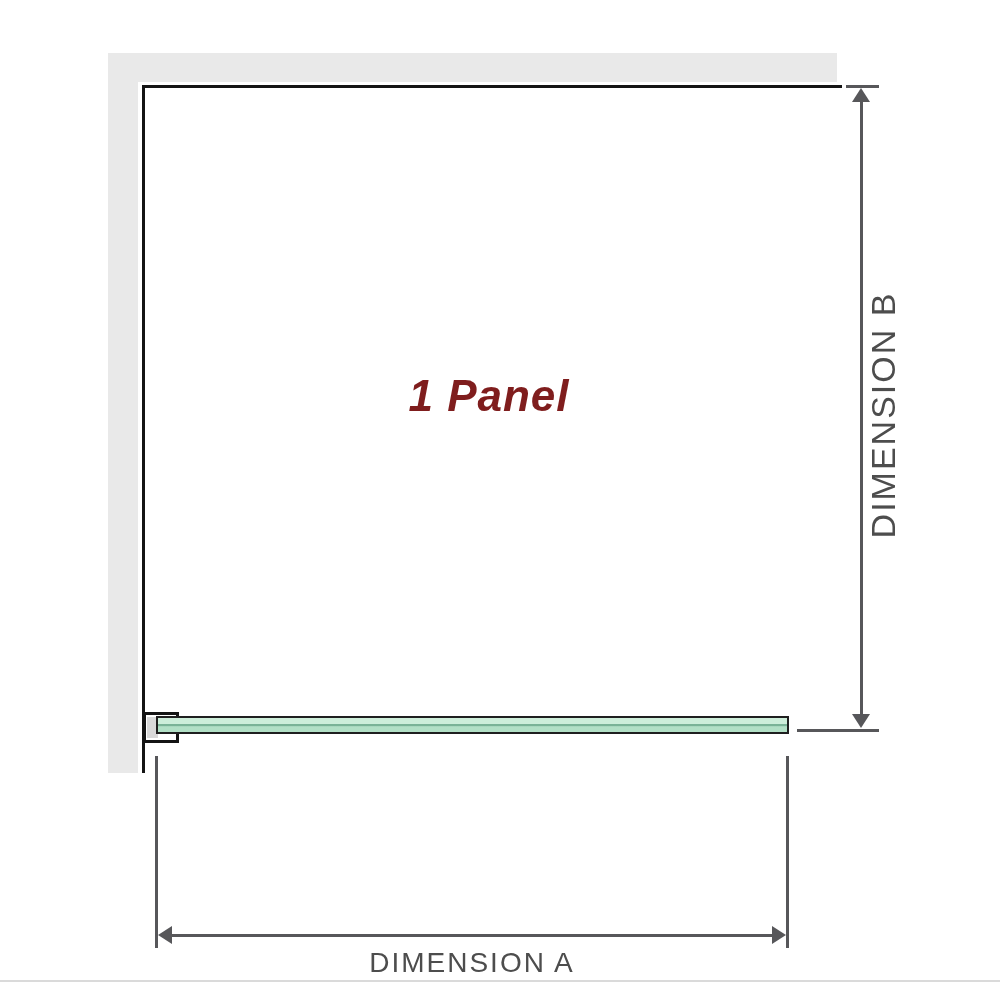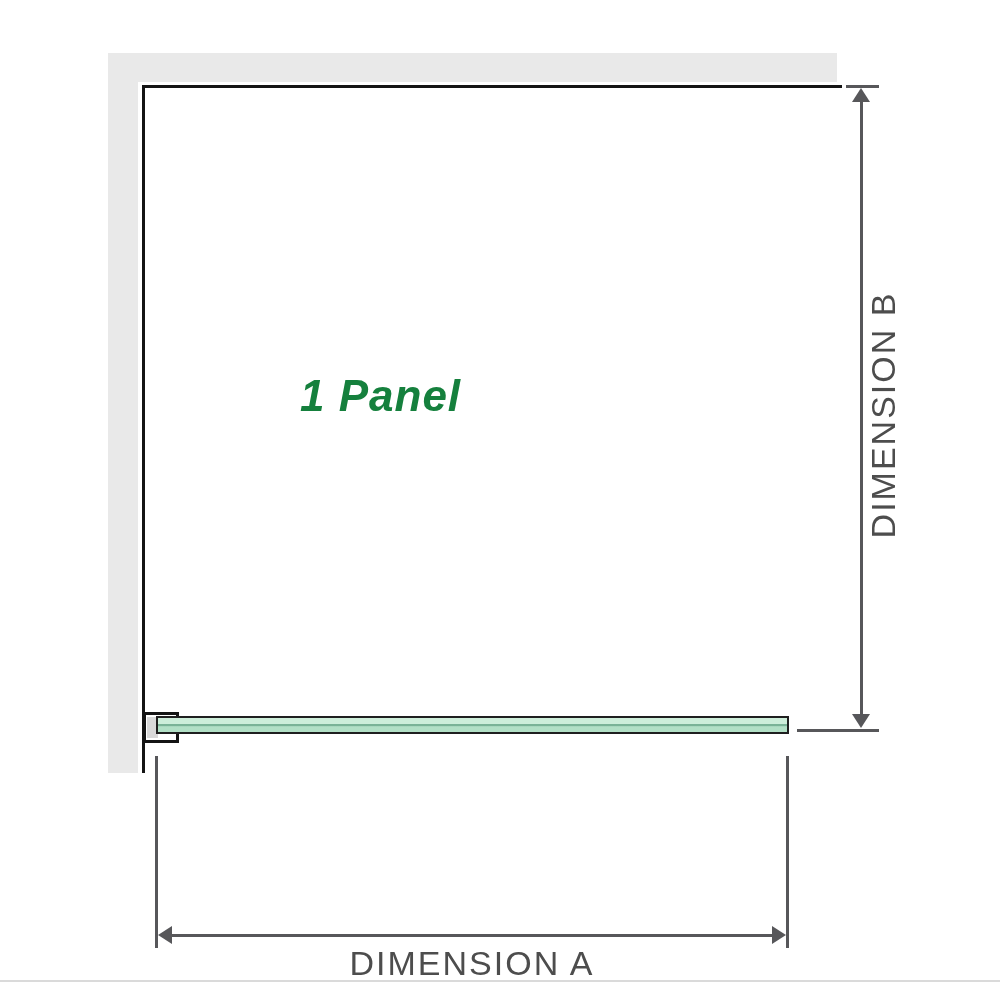--- a/index.html
+++ b/index.html
@@ -20,26 +20,27 @@
   
   .wall-top  { left: 108px; top: 53px; width: 729px; height: 29px; background: #e9e9e9; }
   .wall-left { left: 108px; top: 53px; width: 30px;  height: 720px; background: #e9e9e9; }
 
   
   .panel-top-line  { left: 142px; top: 85px; width: 700px; height: 3px; background: #141414; }
   .panel-left-line { left: 142px; top: 85px; width: 3px; height: 688px; background: #141414; }
 
   
   .panel-label {
-    left: 300px; top: 366px; width: 400px; height: 60px;
-    color: #15803d;
+    left: 289px; top: 366px; width: 400px; height: 60px;
+    color: #7f1d1d;
     font-size: 44px;
     font-style: italic;
     font-weight: 600;
     letter-spacing: 1px;
+    text-align: center;
     line-height: 60px;
   }
 
   
   .bracket {
     left: 143px; top: 712px; width: 36px; height: 31px;
     background: #ffffff;
     border: 3px solid #141414;
   }
   .bracket-shim { left: 147px; top: 717px; width: 11px; height: 21px; background: #d9d9d9; }
@@ -96,21 +97,21 @@
   }
   .arrow-right {
     left: 772px; top: 926px; width: 0; height: 0;
     border-top: 9px solid transparent;
     border-bottom: 9px solid transparent;
     border-left: 14px solid #57575a;
   }
   .dimA-label {
     left: 172px; top: 943px; width: 600px; height: 40px;
     color: #4d4d4d;
-    font-size: 34px;
+    font-size: 28px;
     font-weight: 400;
     letter-spacing: 2px;
     text-align: center;
     line-height: 40px;
   }
 
   
   .bottom-edge { left: 0; top: 980px; width: 1000px; height: 2px; background: #dadada; }
 </style>
 </head>

